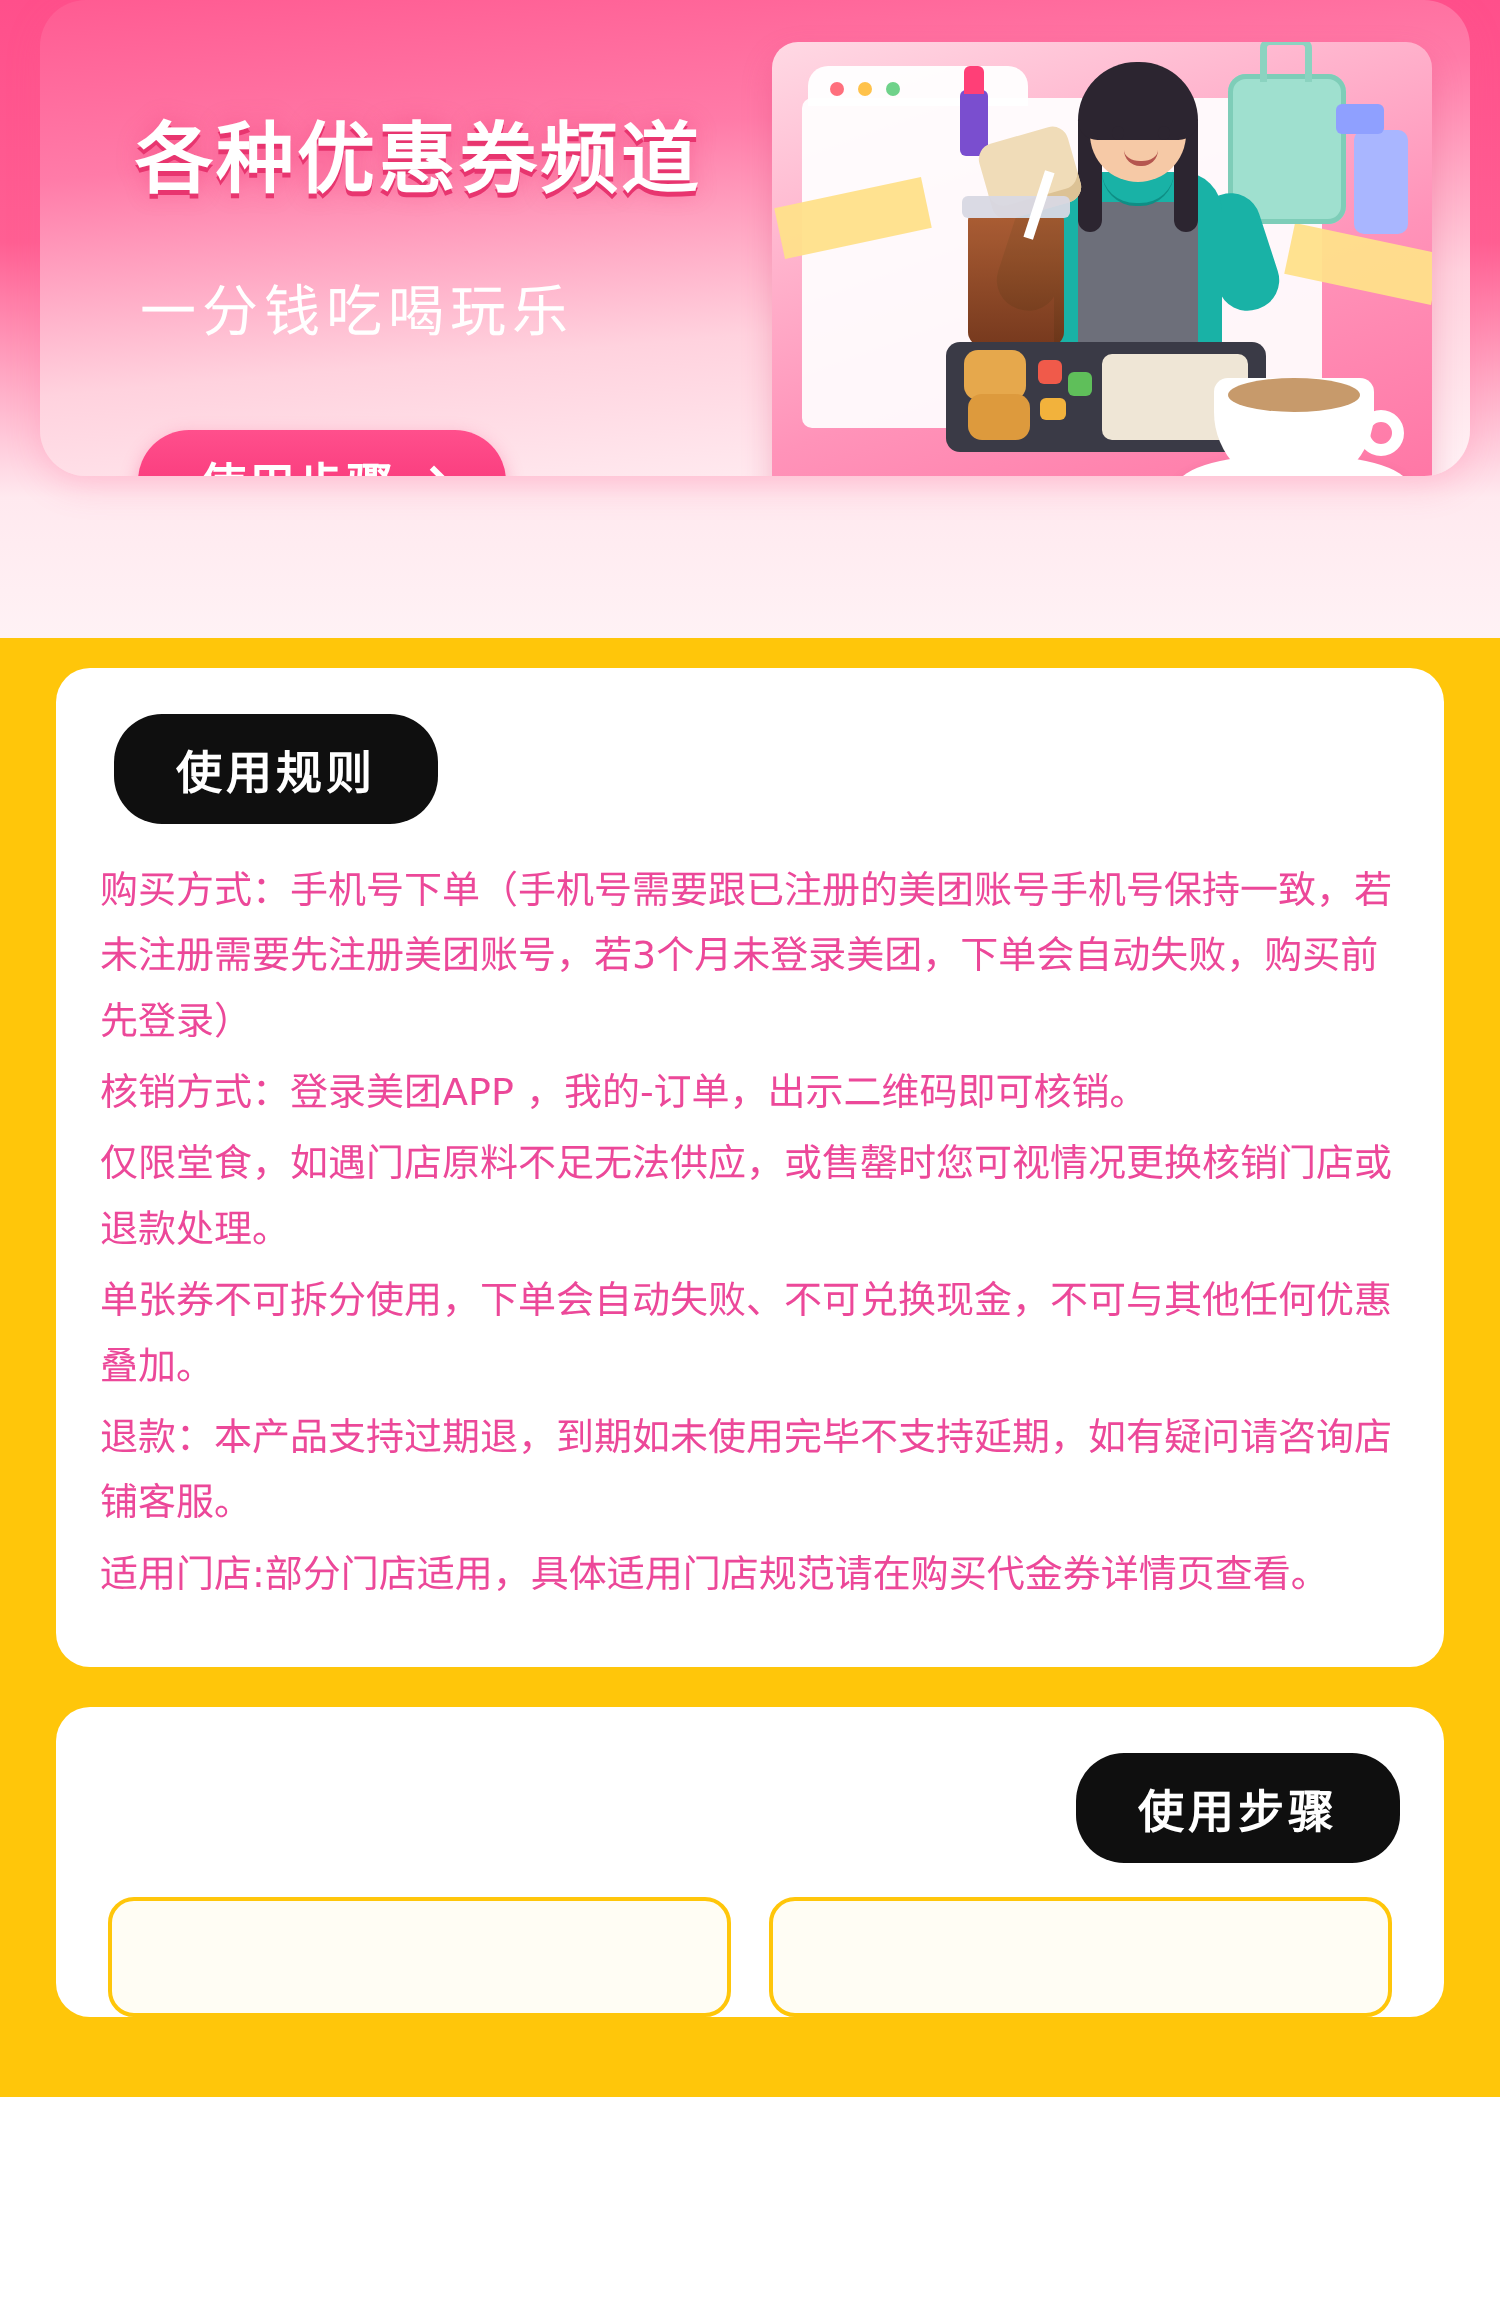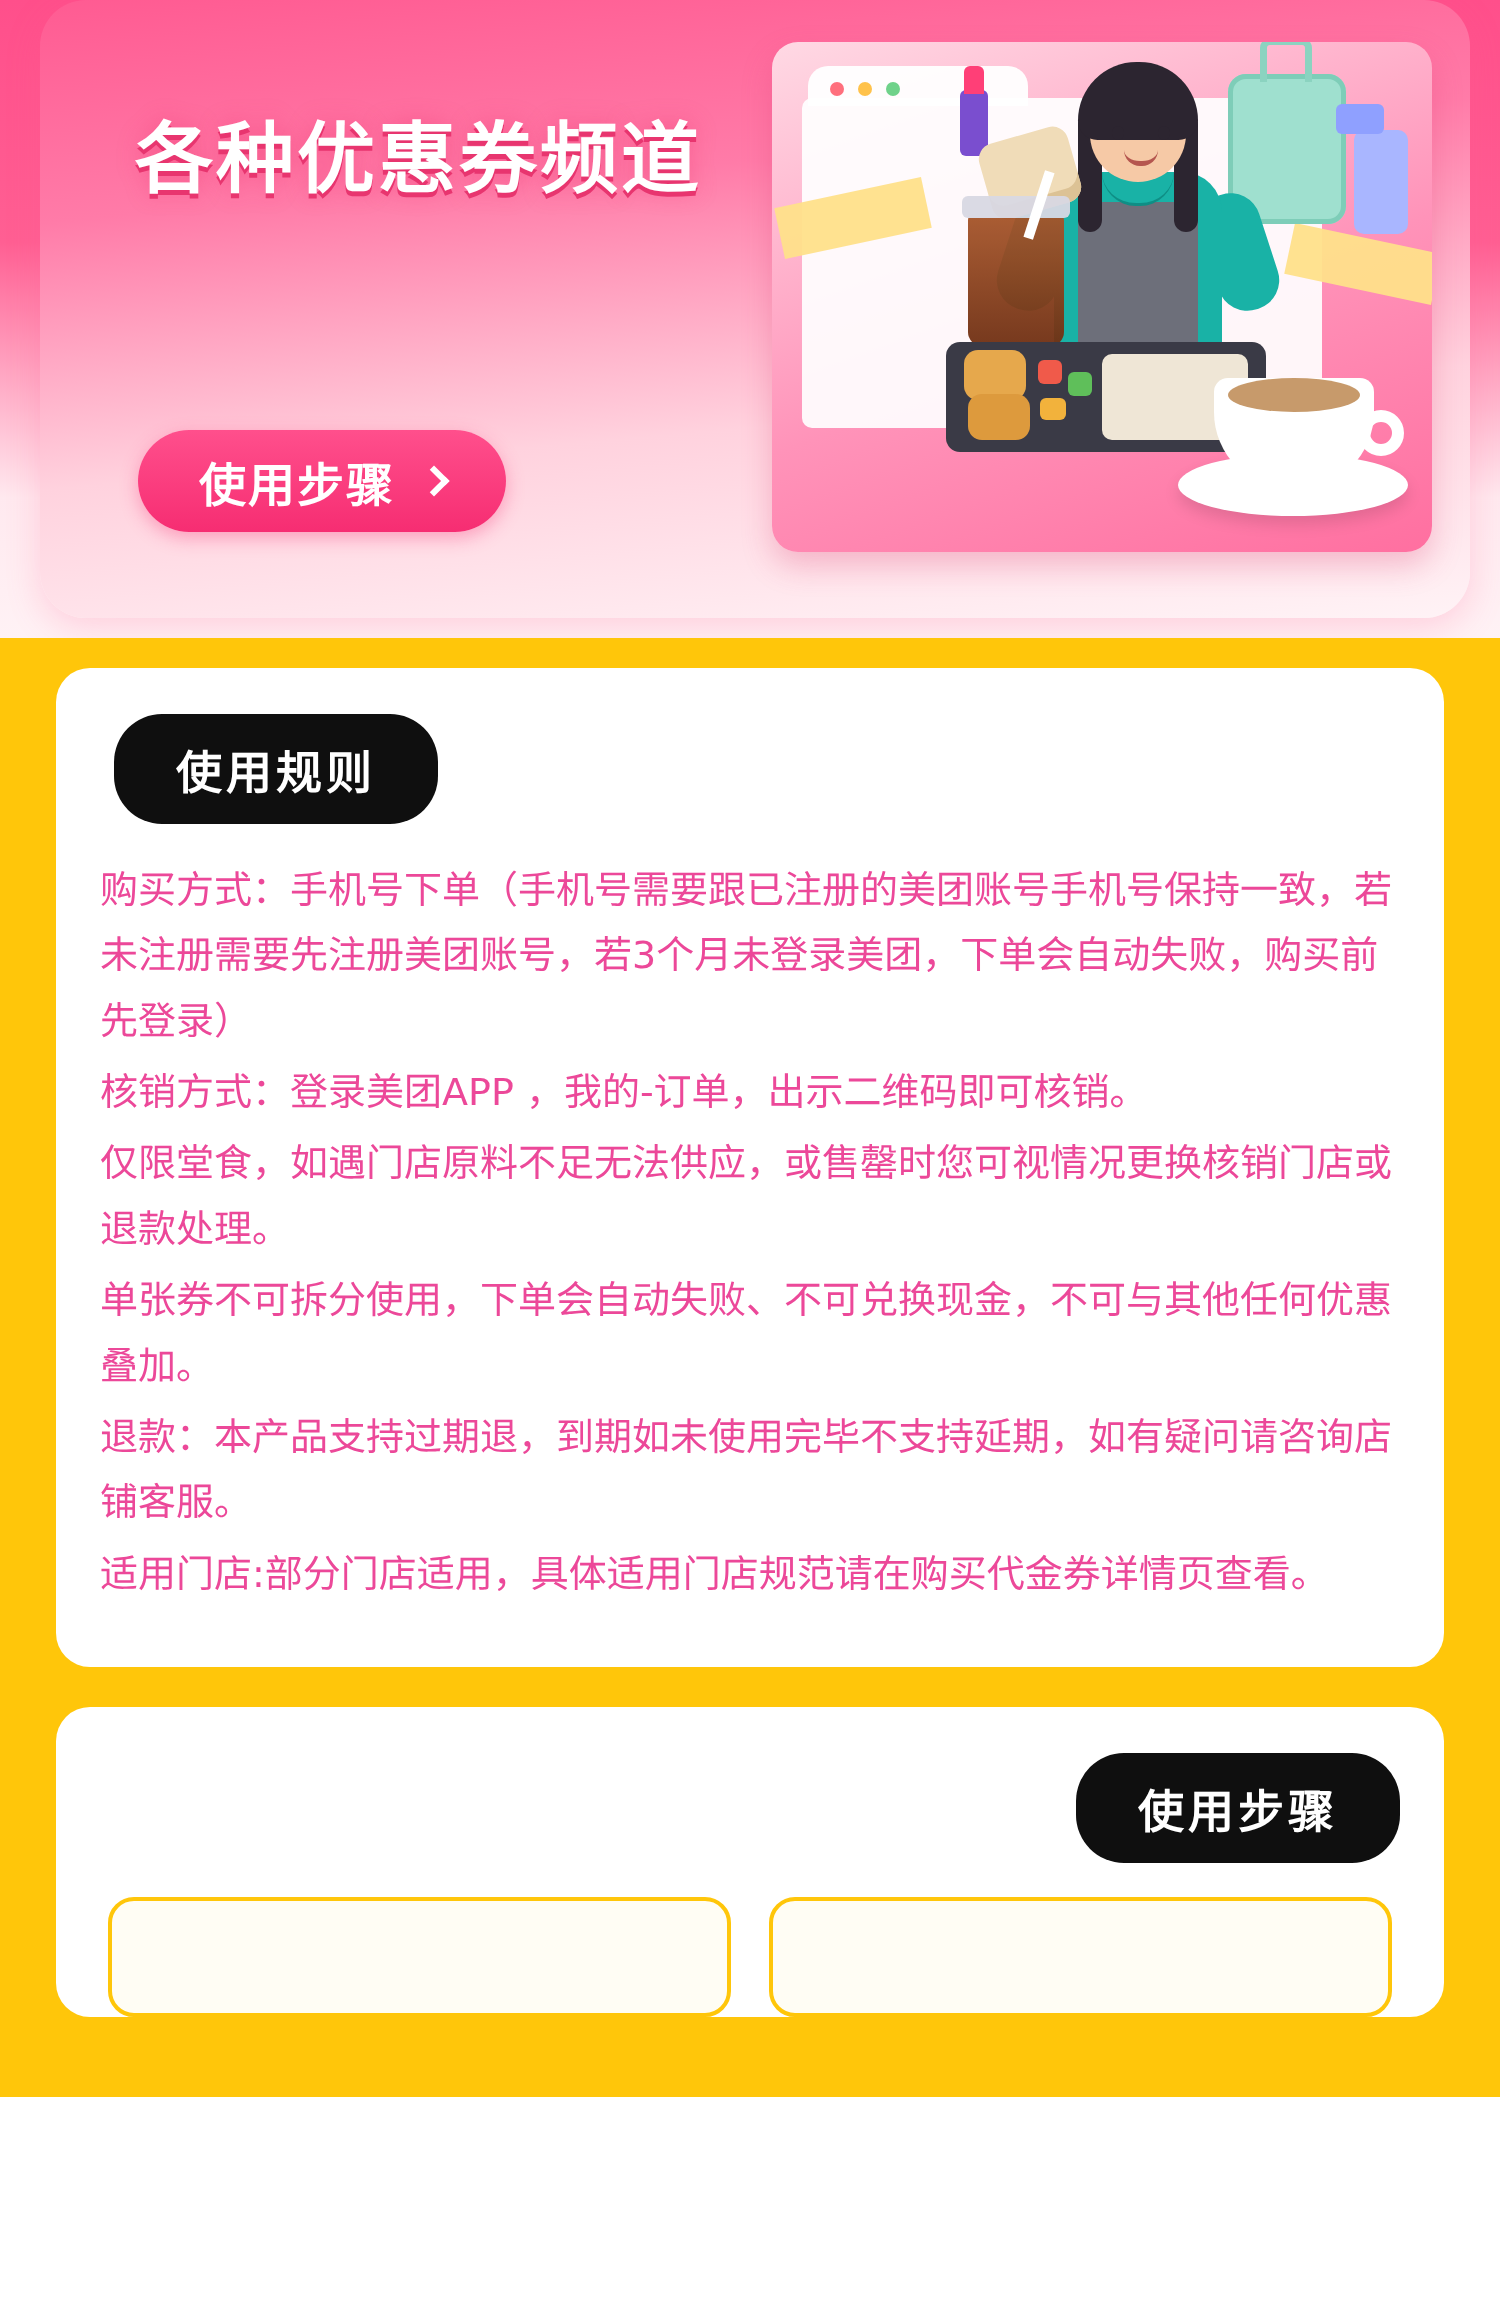--- a/index.html
+++ b/index.html
@@ -29,21 +29,21 @@
     -webkit-text-stroke: 3px rgba(255,64,120,0.55);
     text-stroke: 3px rgba(255,64,120,0.55);
     white-space: nowrap;
     font-family: "DejaVu Sans", sans-serif;
   }
   .hero-card {
     position: absolute;
     left: 40px;
     top: 0px;
     width: 1430px;
-    height: 618px;
+    height: 476px;
     border-radius: 46px;
     background: linear-gradient(175deg, #ff5b92 0%, #ff7ba8 30%, #ffd2de 66%, #fff3f6 100%);
     box-shadow: 0 10px 34px rgba(255,90,140,0.22);
     overflow: hidden;
   }
   .hero-title {
     position: absolute;
     left: 95px;
     top: 96px;
     font-size: 78px;
@@ -193,20 +193,21 @@
     background: #fffdf4;
   }
 </style>
 </head>
 <body>
 
 <div class="hero-wrap">
   <div class="hero-ghost">COUPONS</div>
   <div class="hero-card">
     <div class="hero-title">各种优惠券频道</div>
+    <div class="hero-sub">一分钱吃喝玩乐</div>
     <button class="hero-btn">
       <span>使用步骤</span>
       <span class="chev"></span>
     </button>
 
     <div class="illus">
       <div class="whitepanel"></div>
       <div class="browser-bar"></div>
       <div class="dot d1"></div>
       <div class="dot d2"></div>

